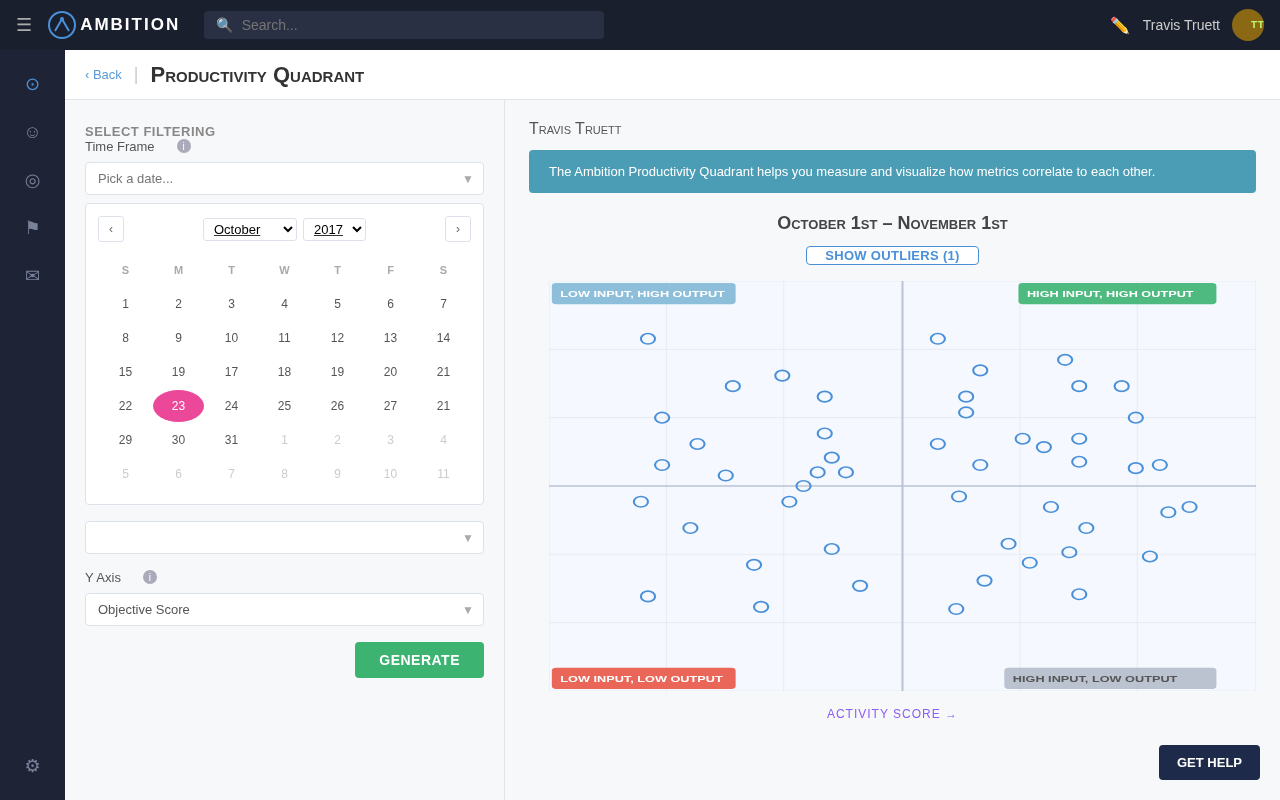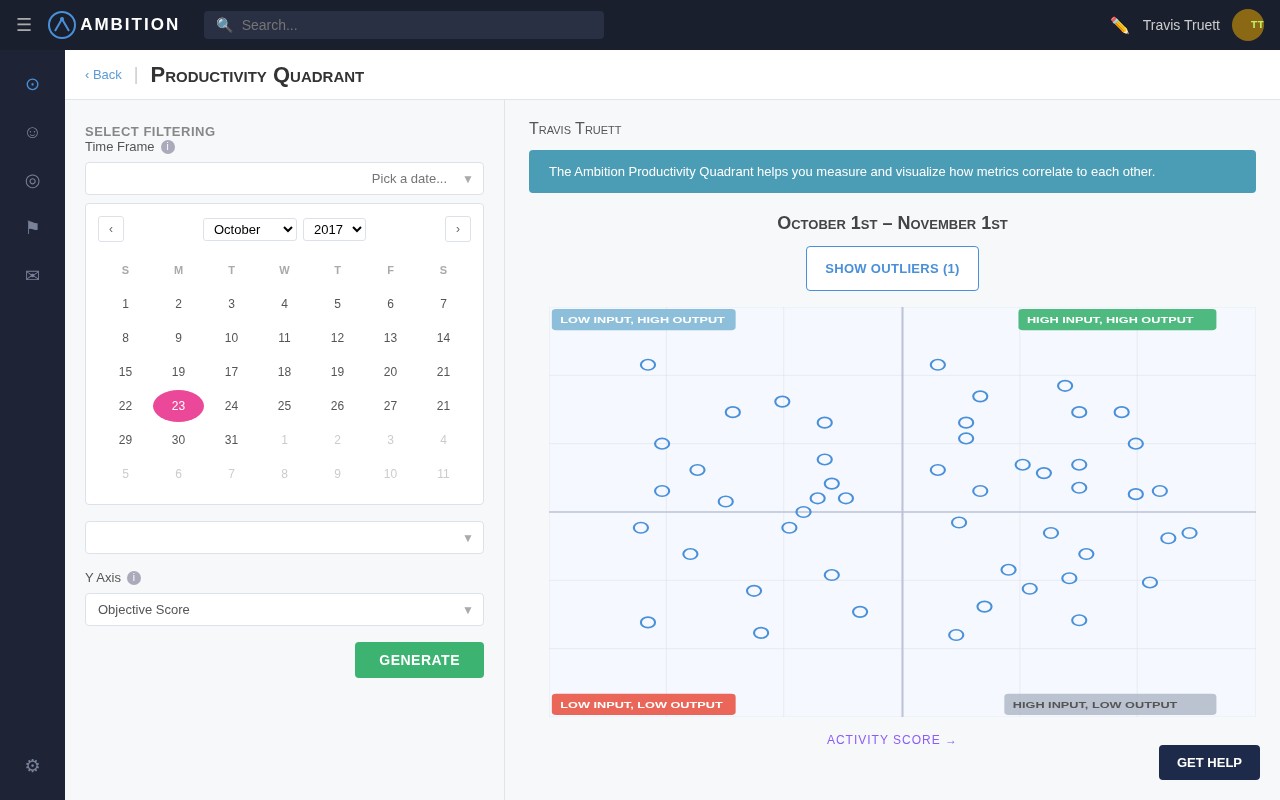--- a/index.html
+++ b/index.html
@@ -88,22 +88,22 @@
       color: #888;
       text-transform: uppercase;
       letter-spacing: 0.5px;
       font-variant: small-caps;
     }
     .filter-label {
       font-size: 13px;
       color: #555;
       margin-bottom: 8px;
       display: flex;
-      align-items: center;
-      gap: 6px;
+      align-items: flex-start;
+      gap: 22px;
     }
     .filter-label .info-icon {
       width: 14px; height: 14px;
       background: #aab;
       border-radius: 50%;
       color: #fff;
       font-size: 10px;
       display: flex; align-items: center; justify-content: center;
       cursor: pointer;
     }
@@ -116,21 +116,20 @@
     .date-input {
       width: 100%;
       border: 1px solid #dde2ea;
       border-radius: 4px;
       padding: 8px 36px 8px 12px;
       font-size: 13px;
       color: #aaa;
       background: #fff;
       outline: none;
       cursor: pointer;
-      text-align: right;
     }
     .date-input-arrow {
       position: absolute;
       right: 10px;
       top: 50%;
       transform: translateY(-50%);
       color: #aaa;
       pointer-events: none;
       font-size: 12px;
     }
@@ -164,21 +163,21 @@
     }
     .cal-month-select, .cal-year-select {
       border: 1px solid #dde2ea;
       border-radius: 3px;
       padding: 2px 6px;
       font-size: 13px;
       background: #fff;
       cursor: pointer;
       outline: none;
     }
-    .cal-header-selects { display: flex; gap: 6px; align-items: center; }
+    .cal-header-selects { display: flex; gap: 6px; align-items: center; text-decoration: underline; }
     .cal-grid { width: 100%; }
     .cal-grid th {
       text-align: center;
       font-size: 11px;
       color: #aaa;
       padding: 4px 0;
       font-weight: 600;
     }
     .cal-grid td {
       text-align: center;
@@ -258,21 +257,21 @@
       margin-bottom: 12px;
       font-variant: small-caps;
       font-weight: 600;
     }
     .outliers-btn-row { display: flex; justify-content: center; margin-bottom: 16px; }
     .outliers-btn {
       background: #fff;
       border: 1px solid #4a90d9;
       color: #4a90d9;
       border-radius: 4px;
-      padding: 14px 18px;
+      padding: 1px 18px;
       font-size: 13px;
       font-weight: 600;
       cursor: pointer;
       letter-spacing: 0.3px;
     }
 
     
     .scatter-chart-wrapper {
       position: relative;
       width: 100%;

